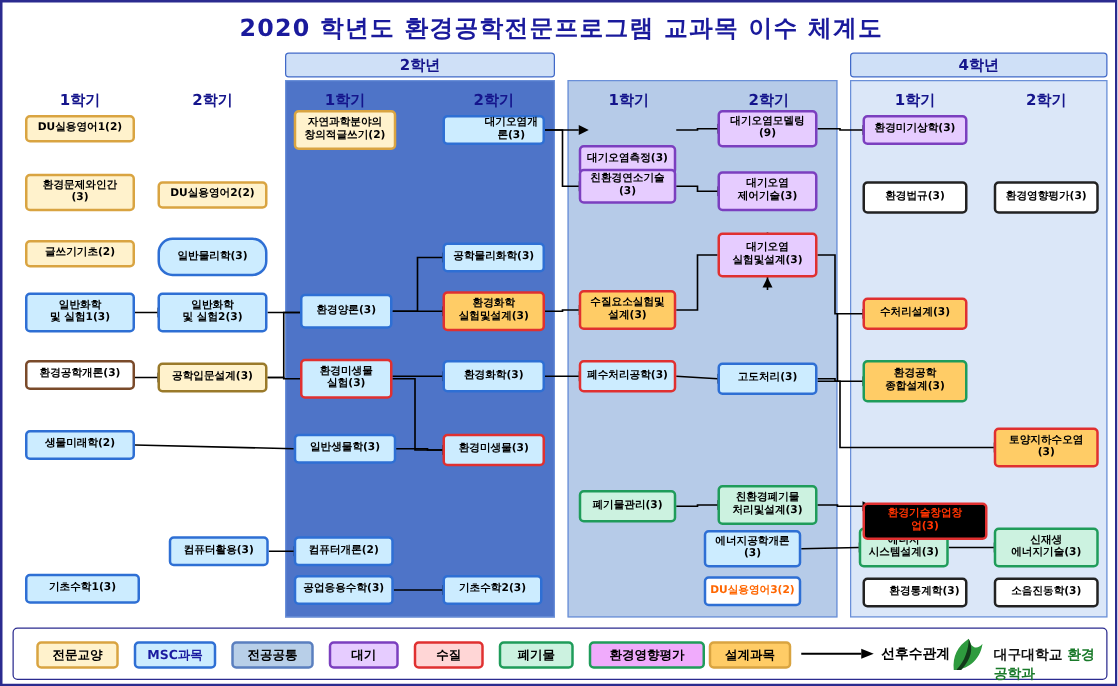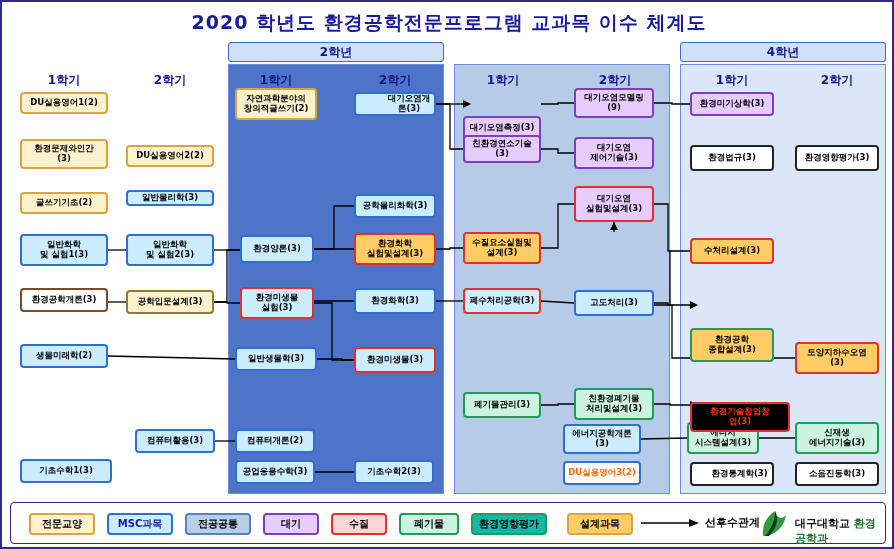--- a/index.html
+++ b/index.html
@@ -146,21 +146,21 @@
       <div class="abs box" style="left: 18px; top: 90px; width: 88px; height: 22px; background: rgb(255, 242, 204); border-color: rgb(217, 164, 65); color: rgb(0, 0, 0); white-space: pre-line;">DU실용영어1(2)</div>
       <div class="abs box" style="left: 18px; top: 137px; width: 88px; height: 30px; background: rgb(255, 242, 204); border-color: rgb(217, 164, 65); color: rgb(0, 0, 0); white-space: pre-line;">환경문제와인간
 (3)</div>
       <div class="abs box" style="left: 18px; top: 190px; width: 88px; height: 22px; background: rgb(255, 242, 204); border-color: rgb(217, 164, 65); color: rgb(0, 0, 0); white-space: pre-line;">글쓰기기초(2)</div>
       <div class="abs box" style="left: 18px; top: 232px; width: 88px; height: 32px; background: rgb(204, 236, 255); border-color: rgb(46, 111, 212); color: rgb(0, 0, 0); white-space: pre-line;">일반화학
 및 실험1(3)</div>
       <div class="abs box" style="left: 18px; top: 286px; width: 88px; height: 24px; background: rgb(255, 255, 255); border-color: rgb(122, 74, 42); color: rgb(0, 0, 0); white-space: pre-line;">환경공학개론(3)</div>
       <div class="abs box" style="left: 18px; top: 342px; width: 88px; height: 24px; background: rgb(204, 236, 255); border-color: rgb(46, 111, 212); color: rgb(0, 0, 0); white-space: pre-line;">생물미래학(2)</div>
       <div class="abs box" style="left: 18px; top: 457px; width: 92px; height: 24px; background: rgb(204, 236, 255); border-color: rgb(46, 111, 212); color: rgb(0, 0, 0); white-space: pre-line;">기초수학1(3)</div>
       <div class="abs box" style="left: 124px; top: 143px; width: 88px; height: 22px; background: rgb(255, 242, 204); border-color: rgb(217, 164, 65); color: rgb(0, 0, 0); white-space: pre-line;">DU실용영어2(2)</div>
-      <div class="abs box" style="left: 124px; top: 188px; width: 88px; height: 16px; background: rgb(204, 236, 255); border-color: rgb(46, 111, 212); color: rgb(0, 0, 0); white-space: pre-line;">일반물리학(3)</div>
+      <div class="abs box" style="left: 124px; top: 188px; width: 88px; height: 31px; background: rgb(204, 236, 255); border-color: rgb(46, 111, 212); color: rgb(0, 0, 0); white-space: pre-line; border-radius: 12px;">일반물리학(3)</div>
       <div class="abs box" style="left: 124px; top: 232px; width: 88px; height: 32px; background: rgb(204, 236, 255); border-color: rgb(46, 111, 212); color: rgb(0, 0, 0); white-space: pre-line;">일반화학
 및 실험2(3)</div>
       <div class="abs box" style="left: 124px; top: 288px; width: 88px; height: 24px; background: rgb(255, 242, 204); border-color: rgb(154, 122, 42); color: rgb(0, 0, 0); white-space: pre-line;">공학입문설계(3)</div>
       <div class="abs box" style="left: 233px; top: 345px; width: 82px; height: 24px; background: rgb(204, 236, 255); border-color: rgb(46, 111, 212); color: rgb(0, 0, 0); white-space: pre-line;">일반생물학(3)</div>
       <div class="abs box" style="left: 133px; top: 427px; width: 80px; height: 24px; background: rgb(204, 236, 255); border-color: rgb(46, 111, 212); color: rgb(0, 0, 0); white-space: pre-line;">컴퓨터활용(3)</div>
       <div class="abs box" style="left: 352px; top: 458px; width: 80px; height: 24px; background: rgb(204, 236, 255); border-color: rgb(46, 111, 212); color: rgb(0, 0, 0); white-space: pre-line;">기초수학2(3)</div>
       <div class="abs box" style="left: 233px; top: 458px; width: 80px; height: 24px; background: rgb(204, 236, 255); border-color: rgb(46, 111, 212); color: rgb(0, 0, 0); white-space: pre-line;">공업응용수학(3)</div>
       <div class="abs box" style="left: 233px; top: 86px; width: 82px; height: 32px; background: rgb(255, 242, 204); border-color: rgb(217, 164, 65); color: rgb(0, 0, 0); white-space: pre-line;">자연과학분야의
 창의적글쓰기(2)</div>
       <div class="abs box" style="left: 238px; top: 233px; width: 74px; height: 28px; background: rgb(204, 236, 255); border-color: rgb(46, 111, 212); color: rgb(0, 0, 0); white-space: pre-line;">환경양론(3)</div>
@@ -190,42 +190,42 @@
       <div class="abs box" style="left: 572px; top: 184px; width: 80px; height: 36px; background: rgb(230, 204, 255); border-color: rgb(224, 48, 48); color: rgb(0, 0, 0); white-space: pre-line;">대기오염
 실험및설계(3)</div>
       <div class="abs box" style="left: 572px; top: 288px; width: 80px; height: 26px; background: rgb(204, 236, 255); border-color: rgb(46, 111, 212); color: rgb(0, 0, 0); white-space: pre-line;">고도처리(3)</div>
       <div class="abs box" style="left: 572px; top: 386px; width: 80px; height: 32px; background: rgb(204, 242, 224); border-color: rgb(31, 156, 90); color: rgb(0, 0, 0); white-space: pre-line;">친환경폐기물
 처리및설계(3)</div>
       <div class="abs box" style="left: 685px; top: 420px; width: 72px; height: 32px; background: rgb(204, 242, 224); border-color: rgb(31, 156, 90); color: rgb(0, 0, 0); white-space: pre-line;">에너지
 시스템설계(3)</div>
       <div class="abs box" style="left: 688px; top: 90px; width: 84px; height: 24px; background: rgb(230, 204, 255); border-color: rgb(123, 63, 191); color: rgb(0, 0, 0); white-space: pre-line;">환경미기상학(3)</div>
       <div class="abs box" style="left: 688px; top: 143px; width: 84px; height: 26px; background: rgb(255, 255, 255); border-color: rgb(34, 34, 34); color: rgb(0, 0, 0); white-space: pre-line;">환경법규(3)</div>
       <div class="abs box" style="left: 688px; top: 236px; width: 84px; height: 26px; background: rgb(255, 204, 102); border-color: rgb(224, 48, 48); color: rgb(0, 0, 0); white-space: pre-line;">수처리설계(3)</div>
-      <div class="abs box" style="left: 688px; top: 286px; width: 84px; height: 34px; background: rgb(255, 204, 102); border-color: rgb(31, 156, 90); color: rgb(0, 0, 0); white-space: pre-line; margin-top: 40px;">환경공학
+      <div class="abs box" style="left: 688px; top: 286px; width: 84px; height: 34px; background: rgb(255, 204, 102); border-color: rgb(31, 156, 90); color: rgb(0, 0, 0); white-space: pre-line;">환경공학
 종합설계(3)</div>
       <div class="abs box" style="left: 688px; top: 400px; width: 100px; height: 30px; background: #000000; border-color: rgb(224, 48, 48); color: rgb(255, 51, 0); white-space: pre-line;">환경기술창업창
 업(3)</div>
       <div class="abs box" style="left: 688px; top: 460px; width: 84px; height: 24px; background: rgb(255, 255, 255); border-color: rgb(34, 34, 34); color: rgb(0, 0, 0); white-space: pre-line; padding-left: 16px;">환경통계학(3)</div>
       <div class="abs box" style="left: 793px; top: 143px; width: 84px; height: 26px; background: rgb(255, 255, 255); border-color: rgb(34, 34, 34); color: rgb(0, 0, 0); white-space: pre-line;">환경영향평가(3)</div>
       <div class="abs box" style="left: 793px; top: 340px; width: 84px; height: 32px; background: rgb(255, 204, 102); border-color: rgb(224, 48, 48); color: rgb(0, 0, 0); white-space: pre-line;">토양지하수오염
 (3)</div>
       <div class="abs box" style="left: 793px; top: 420px; width: 84px; height: 32px; background: rgb(204, 242, 224); border-color: rgb(31, 156, 90); color: rgb(0, 0, 0); white-space: pre-line;">신재생
 에너지기술(3)</div>
       <div class="abs box" style="left: 793px; top: 460px; width: 84px; height: 24px; background: rgb(255, 255, 255); border-color: rgb(34, 34, 34); color: rgb(0, 0, 0); white-space: pre-line;">소음진동학(3)</div>
     </div>
 
   <div class="abs" id="legendbar">
     <div id="legend-items">
         <div class="abs legbox" style="left: 18px; top: 10px; width: 66px; background: rgb(255, 242, 204); border-color: rgb(217, 164, 65); color: rgb(0, 0, 0);">전문교양</div>
         <div class="abs legbox" style="left: 96px; top: 10px; width: 66px; background: rgb(204, 236, 255); border-color: rgb(46, 111, 212); color: rgb(26, 26, 160);">MSC과목</div>
         <div class="abs legbox" style="left: 174px; top: 10px; width: 66px; background: rgb(184, 207, 232); border-color: rgb(90, 127, 191); color: rgb(0, 0, 0);">전공공통</div>
         <div class="abs legbox" style="left: 252px; top: 10px; width: 56px; background: rgb(230, 204, 255); border-color: rgb(123, 63, 191); color: rgb(0, 0, 0);">대기</div>
         <div class="abs legbox" style="left: 320px; top: 10px; width: 56px; background: rgb(255, 214, 214); border-color: rgb(224, 48, 48); color: rgb(0, 0, 0);">수질</div>
         <div class="abs legbox" style="left: 388px; top: 10px; width: 60px; background: rgb(204, 242, 224); border-color: rgb(31, 156, 90); color: rgb(0, 0, 0);">폐기물</div>
-        <div class="abs legbox" style="left: 460px; top: 10px; width: 76px; background: #14b8a6; border-color: rgb(31, 156, 90); color: rgb(0, 0, 0);">환경영향평가</div>
+        <div class="abs legbox" style="left: 460px; top: 10px; width: 93px; background: #f0abfc; border-color: rgb(31, 156, 90); color: rgb(0, 0, 0);">환경영향평가</div>
         <div class="abs legbox" style="left: 556px; top: 10px; width: 66px; background: rgb(255, 204, 102); border-color: rgb(217, 164, 65); color: rgb(0, 0, 0);">설계과목</div>
       </div>
     <svg class="abs" style="left:628px;top:10px;width:62px;height:20px;">
       <line x1="2" y1="10" x2="50" y2="10" stroke="#000" stroke-width="1.6"></line>
       <polygon points="50,6 60,10 50,14" fill="#000"></polygon>
     </svg>
     <div class="abs legtext" style="left:694px;top:12px;">선후수관계</div>
 
     <svg class="abs" style="left:748px;top:6px;width:32px;height:30px;">
       <path d="M16 2 C7 8 3 16 4 27 C14 27 25 20 27 6 C23 11 18 10 16 2 Z" fill="#2e9b3e"></path>

